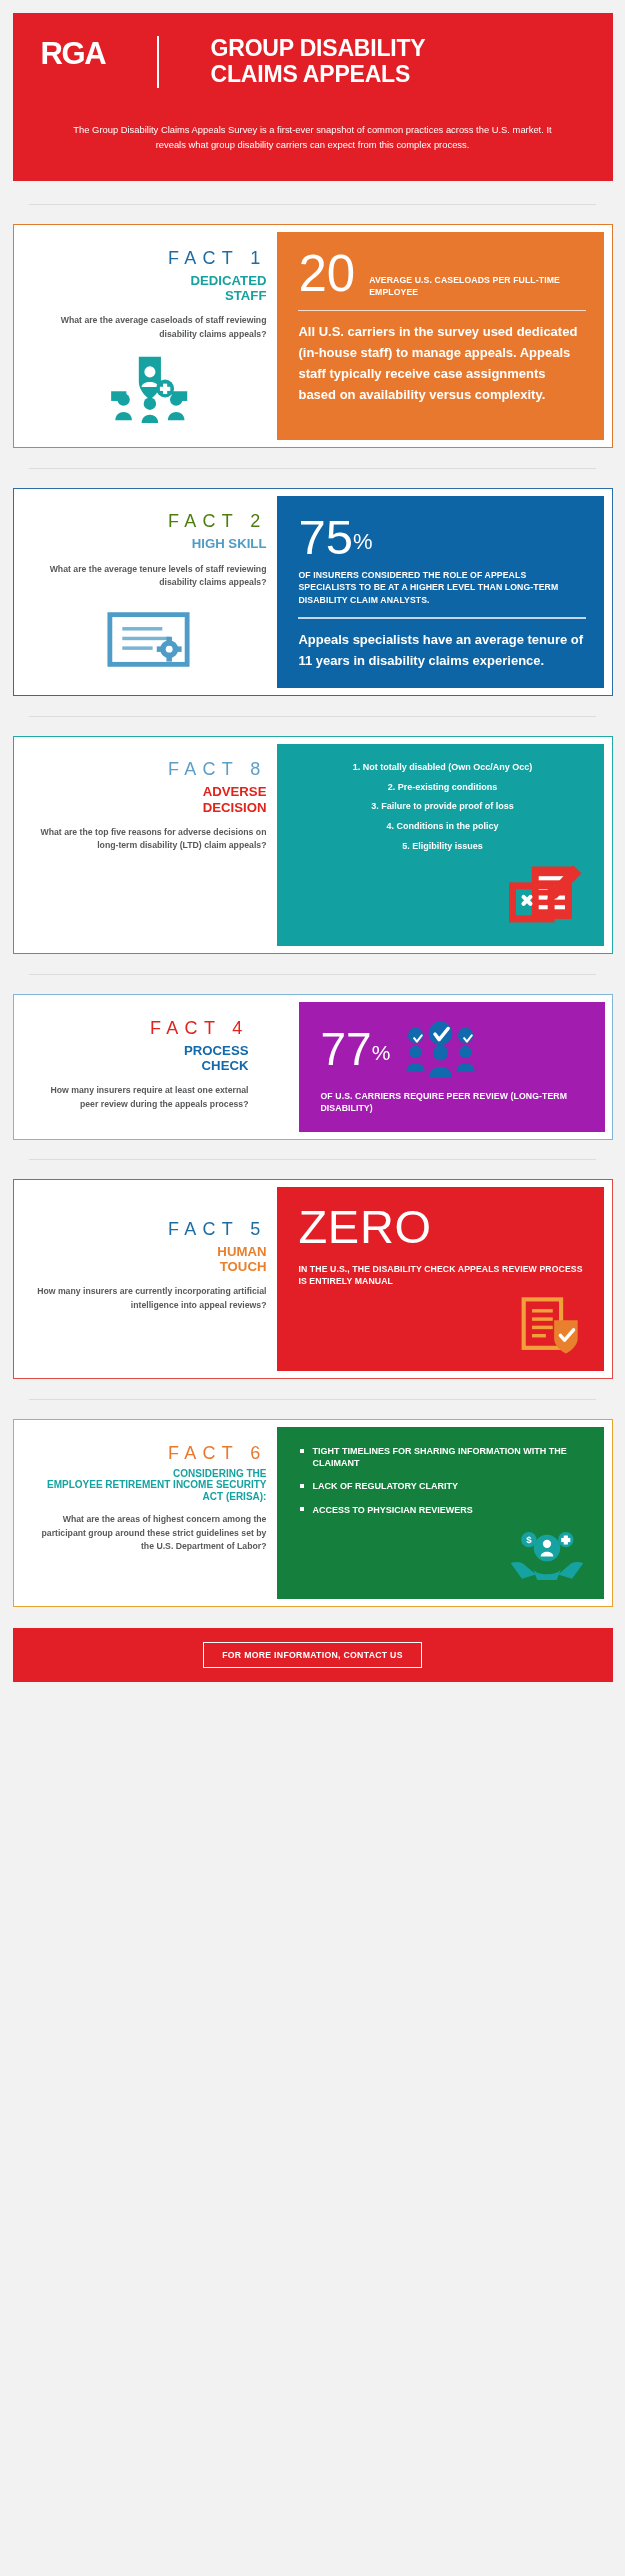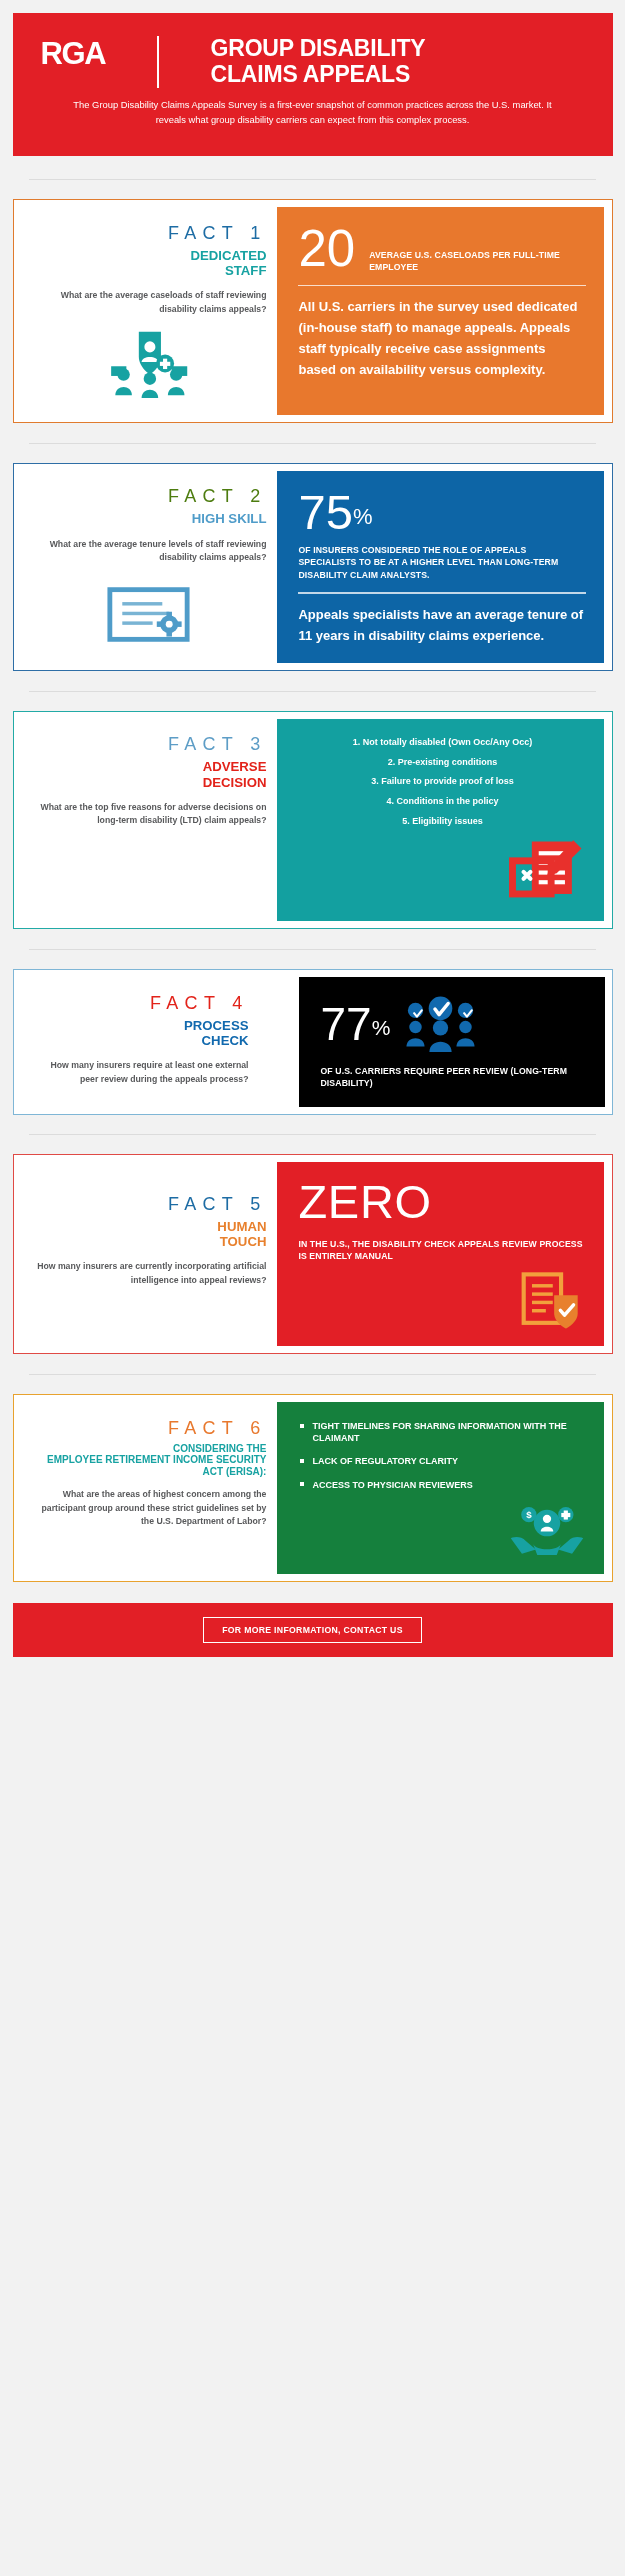--- a/index.html
+++ b/index.html
@@ -19,21 +19,21 @@
   }
   .header-top { display:flex; align-items:flex-start;gap:34px; }
   .rga-logo {
     font-size:31px; font-weight:bold; color:#ffffff;
     letter-spacing:-1.4px; font-family:"Liberation Sans", sans-serif;
     padding-right:18px; font-style:normal;
   }
   .hdr-divider { width:1.4px; background:#ffffff; align-self:stretch; min-height:50px; margin-right:18px; }
   .hdr-title { color:#ffffff; font-size:23px; font-weight:bold; line-height:1.12; letter-spacing:-0.2px; }
   .header-sub {
-    margin-top:9px; color:#ffffff; font-size:9.4px; line-height:1.65;
+    margin-top:34px; color:#ffffff; font-size:9.4px; line-height:1.65;
     text-align:center; padding:0 26.4px;
   }
 
   
   .sep { height:0.7px; background:#dcdcdc; margin:19.5px 29px; }
   .card {
     margin:0 12.5px; background:#ffffff; border:0.7px solid #999;
     padding:7px; display:flex;
   }
   .card .left {
@@ -80,21 +80,21 @@
   .c3 { border-color:#22aaa6; }
   .c3 .right { background:#13a0a0; }
   .c3 .fact-label { color:#5d9dc6; }
   .c3 .fact-sub { color:#e2231a; }
   .c3 .right { position:relative;text-align:center; }
   .numlist { list-style:none; }
   .numlist li { color:#ffffff; font-size:9px; font-weight:bold; line-height:1.2; margin-bottom:9px; }
 
   
   .c4 { border-color:#7fb6d6; }
-  .c4 .right { background:#000000;margin-left:40px; }
+  .c4 .right { background:#a21caf;margin-left:40px; }
   .c4 .fact-label { color:#e2231a; }
   .c4 .fact-sub { color:#1169ae; }
   .c4 .big-num { font-size:46px; }
 
   
   .c5 { border-color:#e04a45; }
   .c5 .right { background:#e21f26; }
   .c5 .fact-label { color:#1d6ca4;margin-top:16px; }
   .c5 .fact-sub { color:#e8802d; }
   .c5 .big-num { font-size:47px; letter-spacing:0.7px; }
@@ -211,21 +211,21 @@
       </div>
       <div class="stat-cap" style="margin-top:8.3px;">OF INSURERS CONSIDERED THE ROLE OF APPEALS SPECIALISTS TO BE AT A HIGHER LEVEL THAN LONG-TERM DISABILITY CLAIM ANALYSTS.</div>
       <div class="rule"></div>
       <div class="body-txt">Appeals specialists have an average tenure of 11 years in disability claims experience.</div>
     </div>
   </div>
 
   <div class="sep"></div>
   <div class="card c3">
     <div class="left">
-      <div class="fact-label">FACT 3</div>
+      <div class="fact-label">FACT 8</div>
       <div class="fact-sub">ADVERSE</div>
       <div class="fact-sub">DECISION</div>
       <div class="fact-q">What are the top five reasons for adverse decisions on long-term disability (LTD) claim appeals?</div>
     </div>
     <div class="right">
       <ul class="numlist">
         <li>1. Not totally disabled (Own Occ/Any Occ)</li>
         <li>2. Pre-existing conditions</li>
         <li>3. Failure to provide proof of loss</li>
         <li>4. Conditions in the policy</li>

